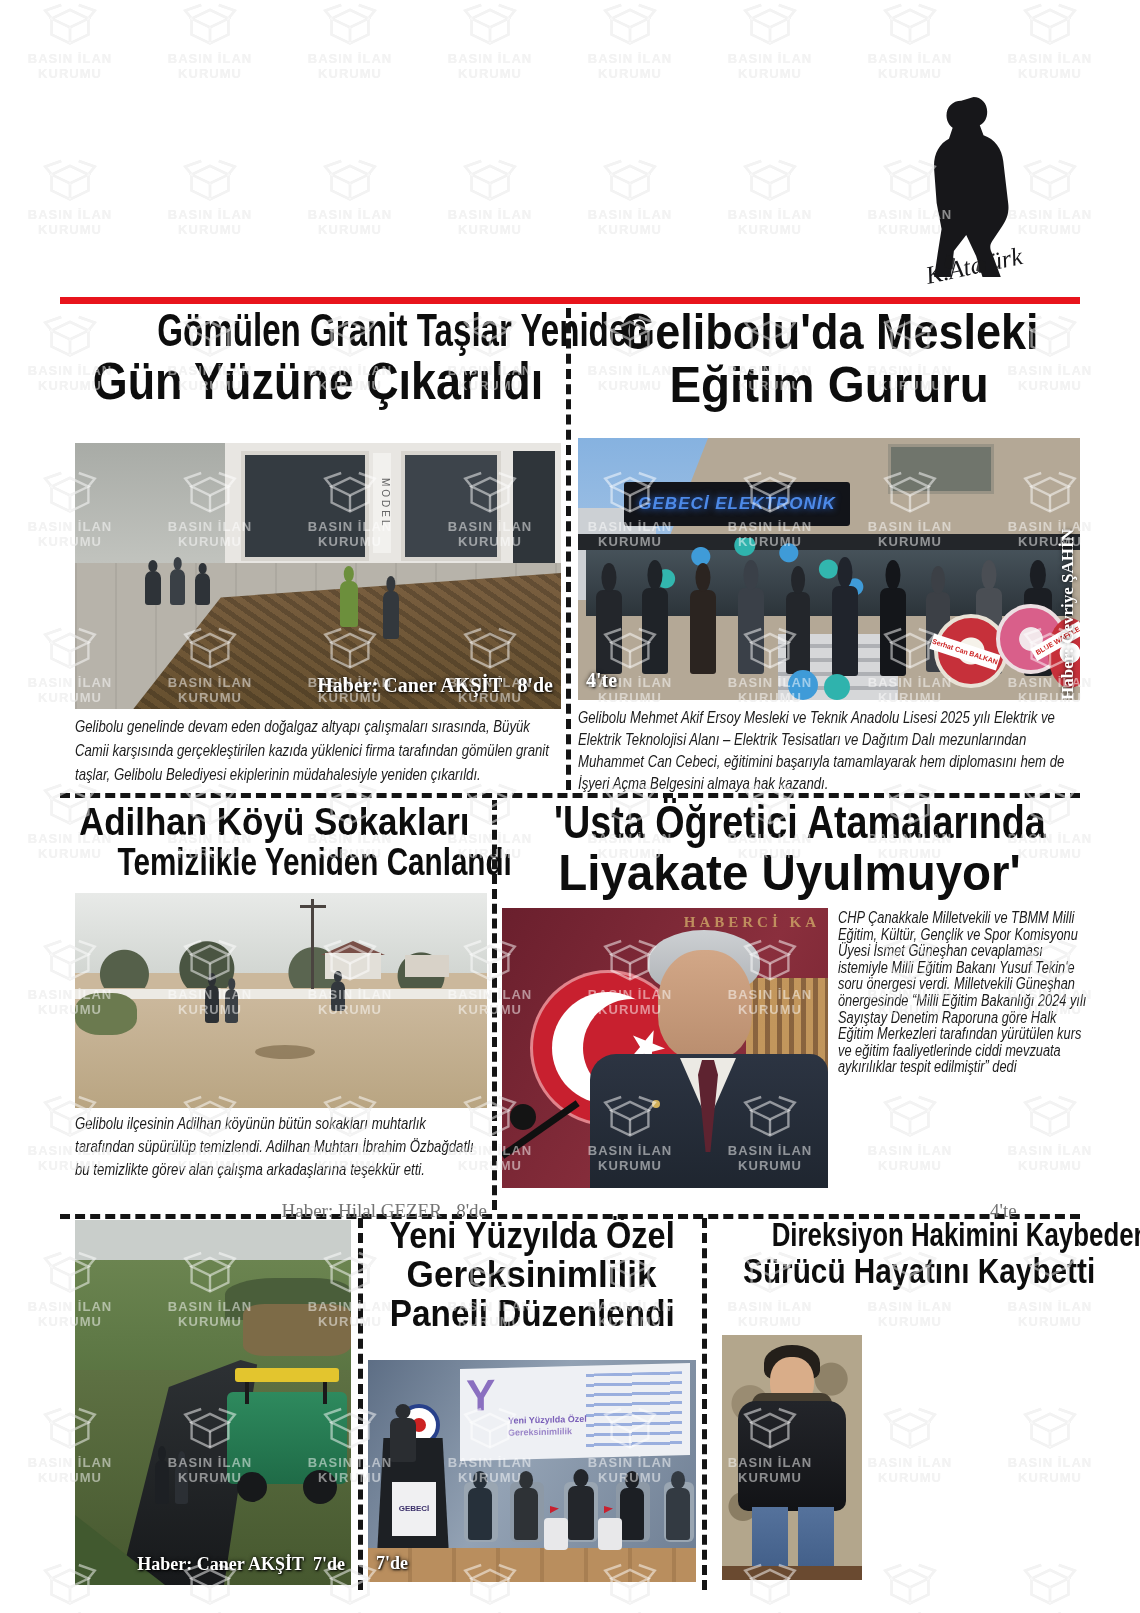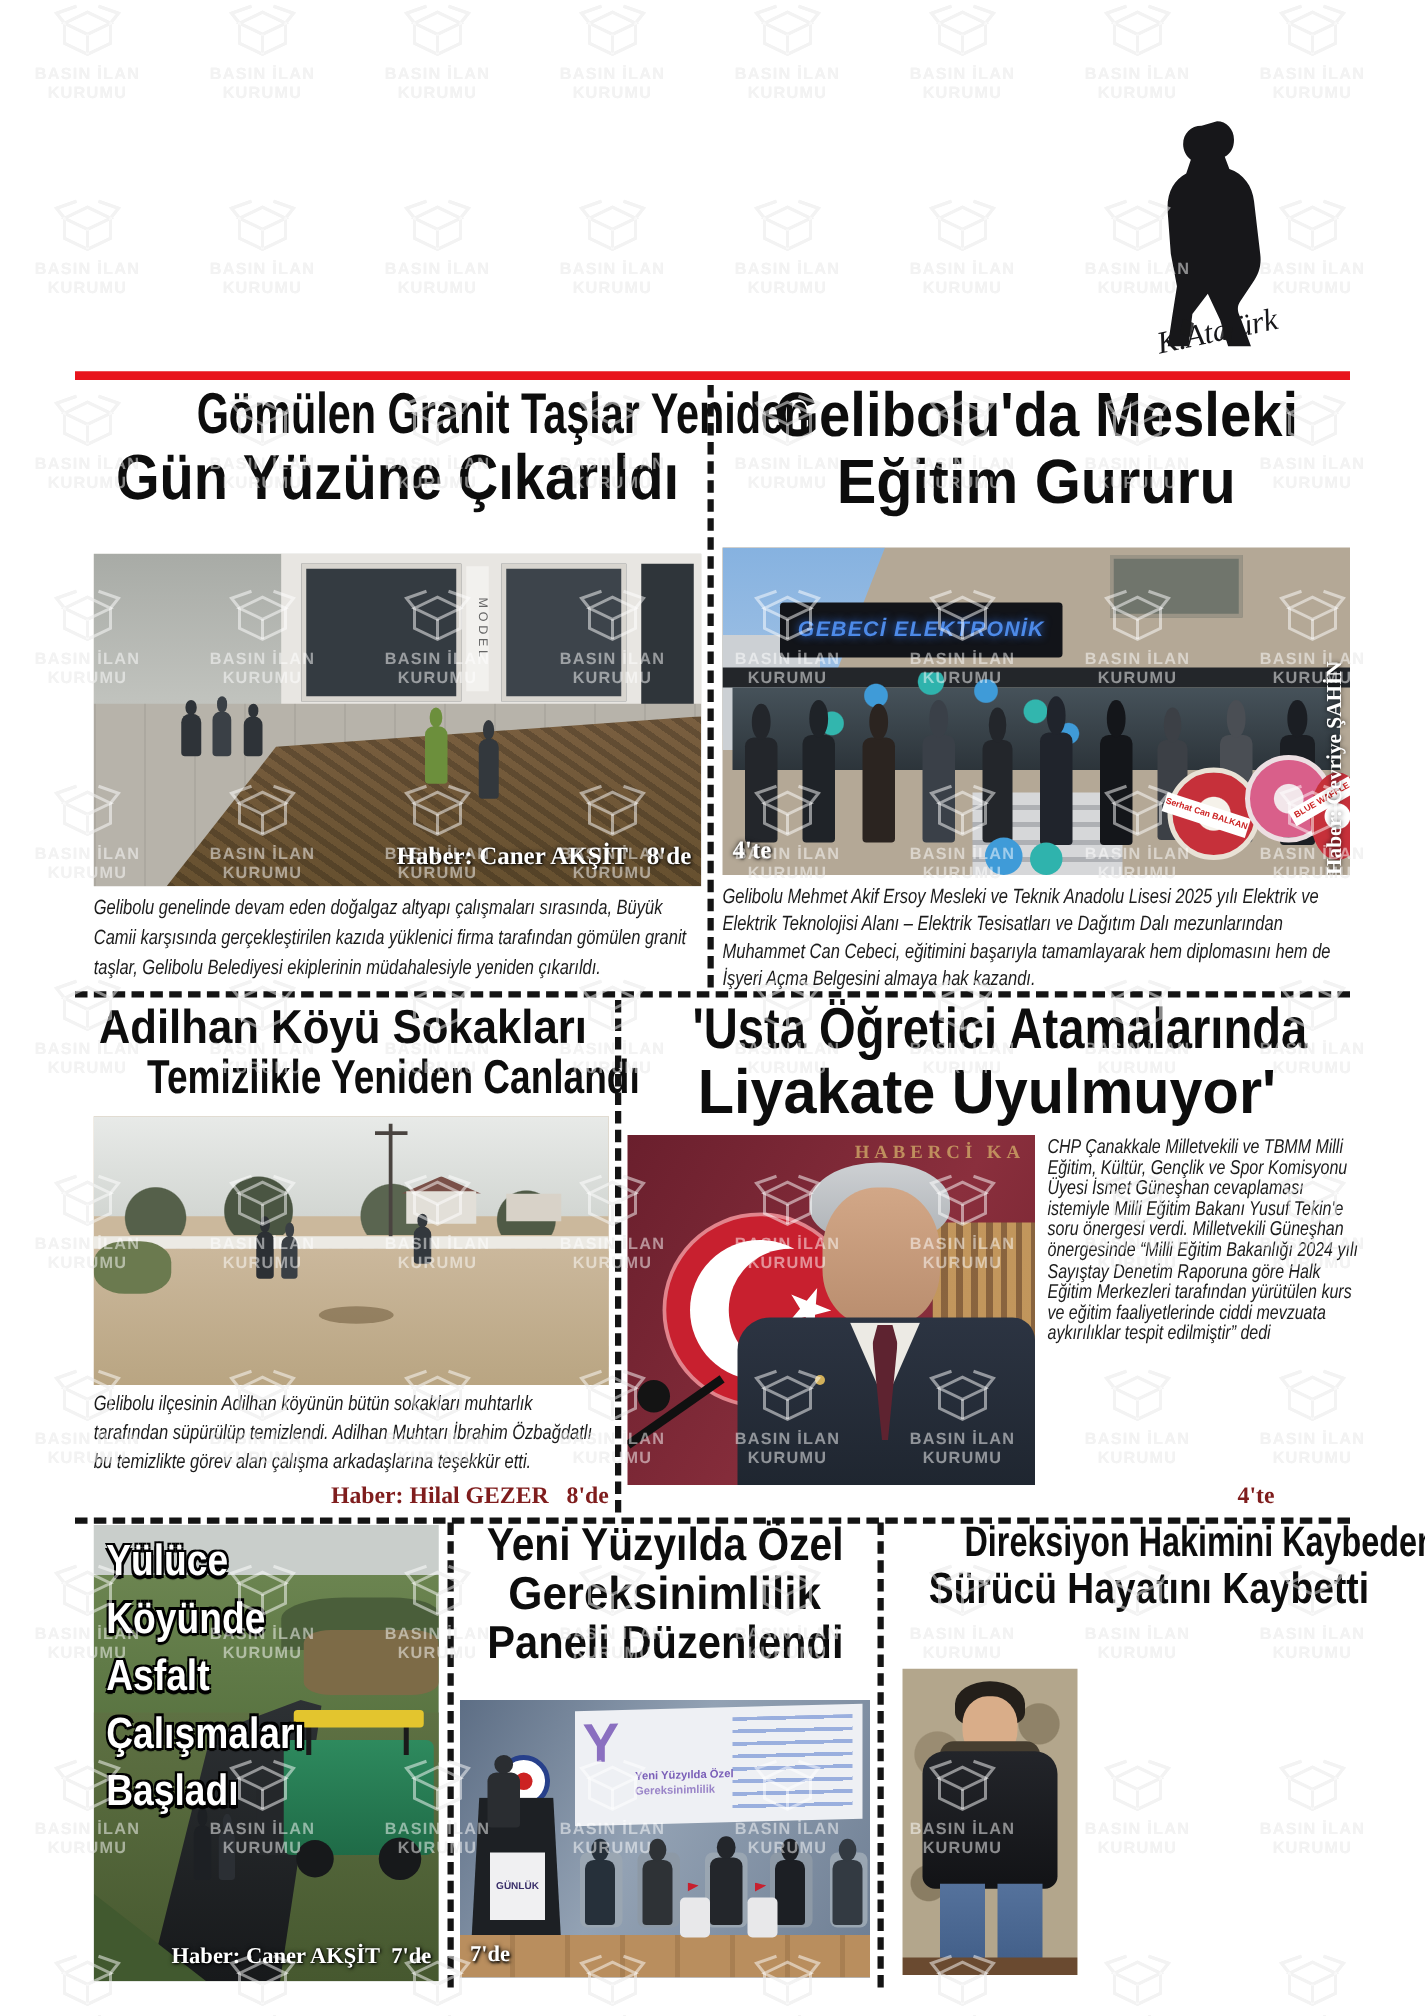--- a/index.html
+++ b/index.html
@@ -23,21 +23,21 @@
   .datebar{position:absolute;left:85px;top:254px;width:770px;height:30px;background:#fff;
       border:3px solid #121212;display:flex;align-items:center;justify-content:center;
       font-family:"Liberation Serif",serif;font-weight:700;font-size:21px;color:#101010;white-space:nowrap;}
   .redrule{position:absolute;left:60px;top:297px;width:1020px;height:7px;}
   .signature{position:absolute;left:925px;top:252px;font-family:"Liberation Serif",serif;
       font-style:italic;font-size:25px;color:#17171a;transform:rotate(-12deg);}
   
   .hl{position:absolute;text-align:center;color:#0d0d0d;font-weight:700;}
   .hl span{display:inline-block;white-space:nowrap;line-height:1.06;}
   .caption{position:absolute;font-style:italic;color:#1c1c1c;transform-origin:0 0;}
-  .credit{font-family:"Liberation Serif",serif;font-weight:700;color:#7f1d1d;}
+  .credit{font-family:"Liberation Serif",serif;font-weight:400;color:#737373;margin-top:14px;}
   .photo-credit{position:absolute;color:#fff;font-family:"Liberation Serif",serif;font-weight:700;
       text-shadow:0 0 4px rgba(0,0,0,.9),1px 1px 2px rgba(0,0,0,.9);}
   .dashv{position:absolute;width:0;border-left:5px dashed #141414;}
   .dashh{position:absolute;height:0;border-top:5px dashed #141414;}
   
   .photo{position:absolute;overflow:hidden;z-index:1;}
   .abs{position:absolute;}
   .person{position:absolute;background:#23262b;border-radius:7px 7px 3px 3px;}
   .person::before{content:"";position:absolute;left:50%;transform:translateX(-50%);top:-32%;
       width:58%;height:34%;border-radius:50%;background:inherit;}
@@ -1066,27 +1066,20 @@
     <div class="abs" style="left:130px;top:212px;width:32px;height:52px;background:#24272a;"></div>
     <div class="abs" style="left:152px;top:172px;width:120px;height:92px;border-radius:6px;background:linear-gradient(#2e8a5e,#1f6b47);"></div>
     <div class="abs" style="left:170px;top:156px;width:4px;height:28px;background:#1a1a1a;"></div>
     <div class="abs" style="left:248px;top:156px;width:4px;height:28px;background:#1a1a1a;"></div>
     <div class="abs" style="left:160px;top:148px;width:104px;height:14px;border-radius:3px;background:#e3c52e;"></div>
     <div class="abs" style="left:162px;top:252px;width:30px;height:30px;border-radius:50%;background:#17191b;"></div>
     <div class="abs" style="left:228px;top:250px;width:34px;height:34px;border-radius:50%;background:#17191b;"></div>
     <div class="person" style="left:80px;top:240px;width:14px;height:44px;background:#1d2024;"></div>
     <div class="person" style="left:100px;top:244px;width:13px;height:40px;background:#2b2f34;"></div>
     <div class="abs" style="left:0;bottom:0;width:90px;height:70px;background:#41592f;clip-path:polygon(0 0,100% 100%,0 100%);"></div>
-    <div class="abs" style="left:10px;top:6px;">
-      <div class="outline-hl" style="font-size:35px;line-height:46px;">Yülüce</div>
-      <div class="outline-hl" style="font-size:35px;line-height:46px;">Köyünde</div>
-      <div class="outline-hl" style="font-size:35px;line-height:46px;">Asfalt</div>
-      <div class="outline-hl" style="font-size:35px;line-height:46px;">Çalışmaları</div>
-      <div class="outline-hl" style="font-size:35px;line-height:46px;">Başladı</div>
-    </div>
     <div class="photo-credit" style="right:6px;bottom:10px;font-size:18px;">
       <span>Haber: Caner AKŞİT</span>&nbsp;&nbsp;<span>7'de</span>
     </div>
   </div>
 
   <div class="dashv" style="left:358px;top:1218px;height:372px;"></div>
 
   <div class="hl" style="left:368px;top:1216px;width:328px;">
     <span style="font-size:37px;transform:scaleX(.88);">Yeni Yüzyılda Özel</span><br>
     <span style="font-size:37px;transform:scaleX(.95);">Gereksinimlilik</span><br>
@@ -1096,21 +1089,21 @@
     <div class="abs" style="left:92px;top:6px;width:230px;height:92px;background:#eef0f4;transform:skewY(-1.5deg);">
       <div class="abs" style="left:6px;top:2px;color:#8a6fc0;font-size:44px;font-weight:700;">Y</div>
       <div class="abs" style="left:48px;top:48px;color:#7a5fb8;font-size:9px;font-weight:700;">Yeni Yüzyılda Özel</div>
       <div class="abs" style="left:48px;top:60px;color:#9a85c8;font-size:9px;font-weight:700;">Gereksinimlilik</div>
       <div class="abs" style="left:126px;top:8px;width:96px;height:74px;background:repeating-linear-gradient(rgba(70,110,200,.5) 0 3px,transparent 3px 10px);"></div>
     </div>
     <div class="abs" style="left:30px;top:44px;width:34px;height:34px;border-radius:50%;background:#fff;border:4px solid #27408b;">
       <div class="abs" style="left:10px;top:10px;width:14px;height:14px;border-radius:50%;background:#c22;"></div>
     </div>
     <div class="abs" style="left:8px;top:78px;width:74px;height:136px;background:#1d2024;clip-path:polygon(10% 0,90% 0,100% 100%,0 100%);">
-      <div class="abs" style="left:16px;top:44px;width:44px;height:54px;background:#f0f0f2;color:#3a2f6a;font-size:8px;font-weight:700;text-align:center;line-height:54px;">GÜNLÜK</div>
+      <div class="abs" style="left:16px;top:44px;width:44px;height:54px;background:#f0f0f2;color:#3a2f6a;font-size:8px;font-weight:700;text-align:center;line-height:54px;">GEBECİ</div>
     </div>
     <div class="person" style="left:22px;top:58px;width:26px;height:44px;background:#2a2d31;"></div>
     <div class="abs" style="left:0;top:188px;width:328px;height:34px;background:repeating-linear-gradient(90deg,#b98e5e 0 40px,#a87f52 40px 44px);"></div>
     <div class="abs" style="left:96px;top:122px;width:34px;height:60px;border-radius:6px;background:#9aa6b2;"></div>
     <div class="abs" style="left:142px;top:122px;width:34px;height:60px;border-radius:6px;background:#8d99a6;"></div>
     <div class="abs" style="left:196px;top:122px;width:34px;height:60px;border-radius:6px;background:#9aa6b2;"></div>
     <div class="abs" style="left:248px;top:122px;width:34px;height:60px;border-radius:6px;background:#8d99a6;"></div>
     <div class="abs" style="left:296px;top:122px;width:30px;height:60px;border-radius:6px;background:#9aa6b2;"></div>
     <div class="person" style="left:100px;top:128px;width:24px;height:52px;background:#26303a;"></div>
     <div class="person" style="left:146px;top:128px;width:24px;height:52px;background:#2e3236;"></div>

